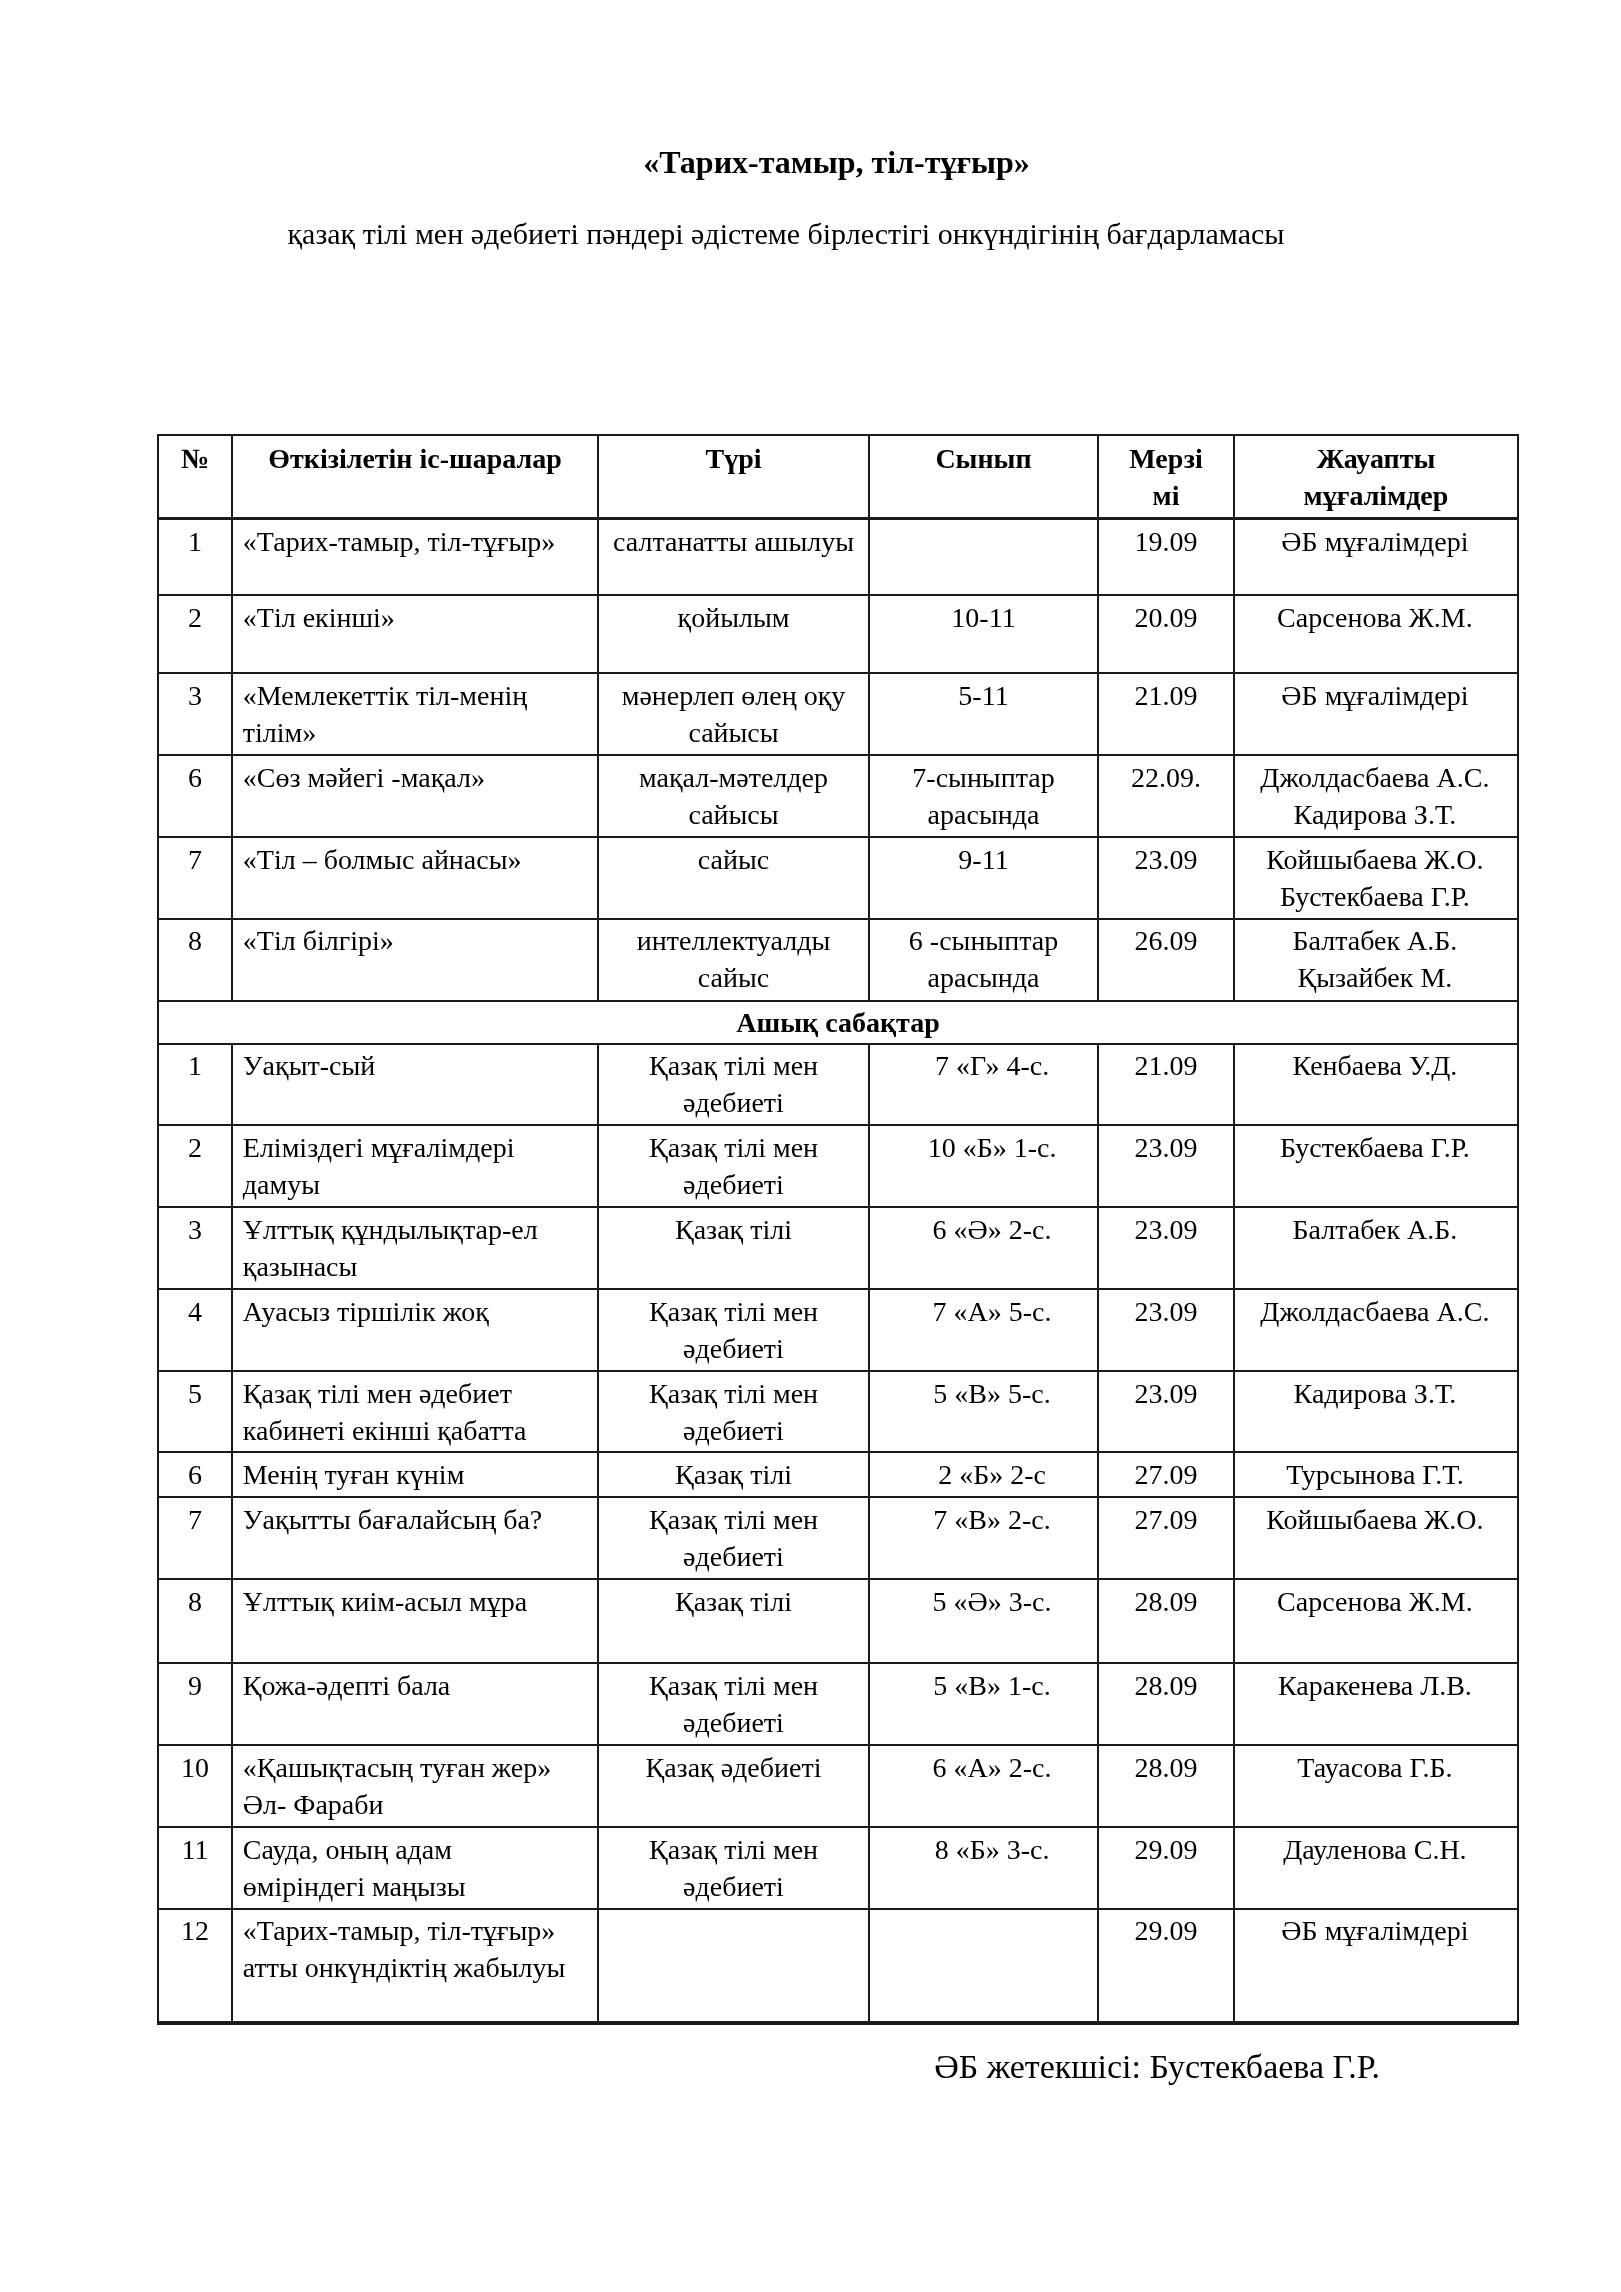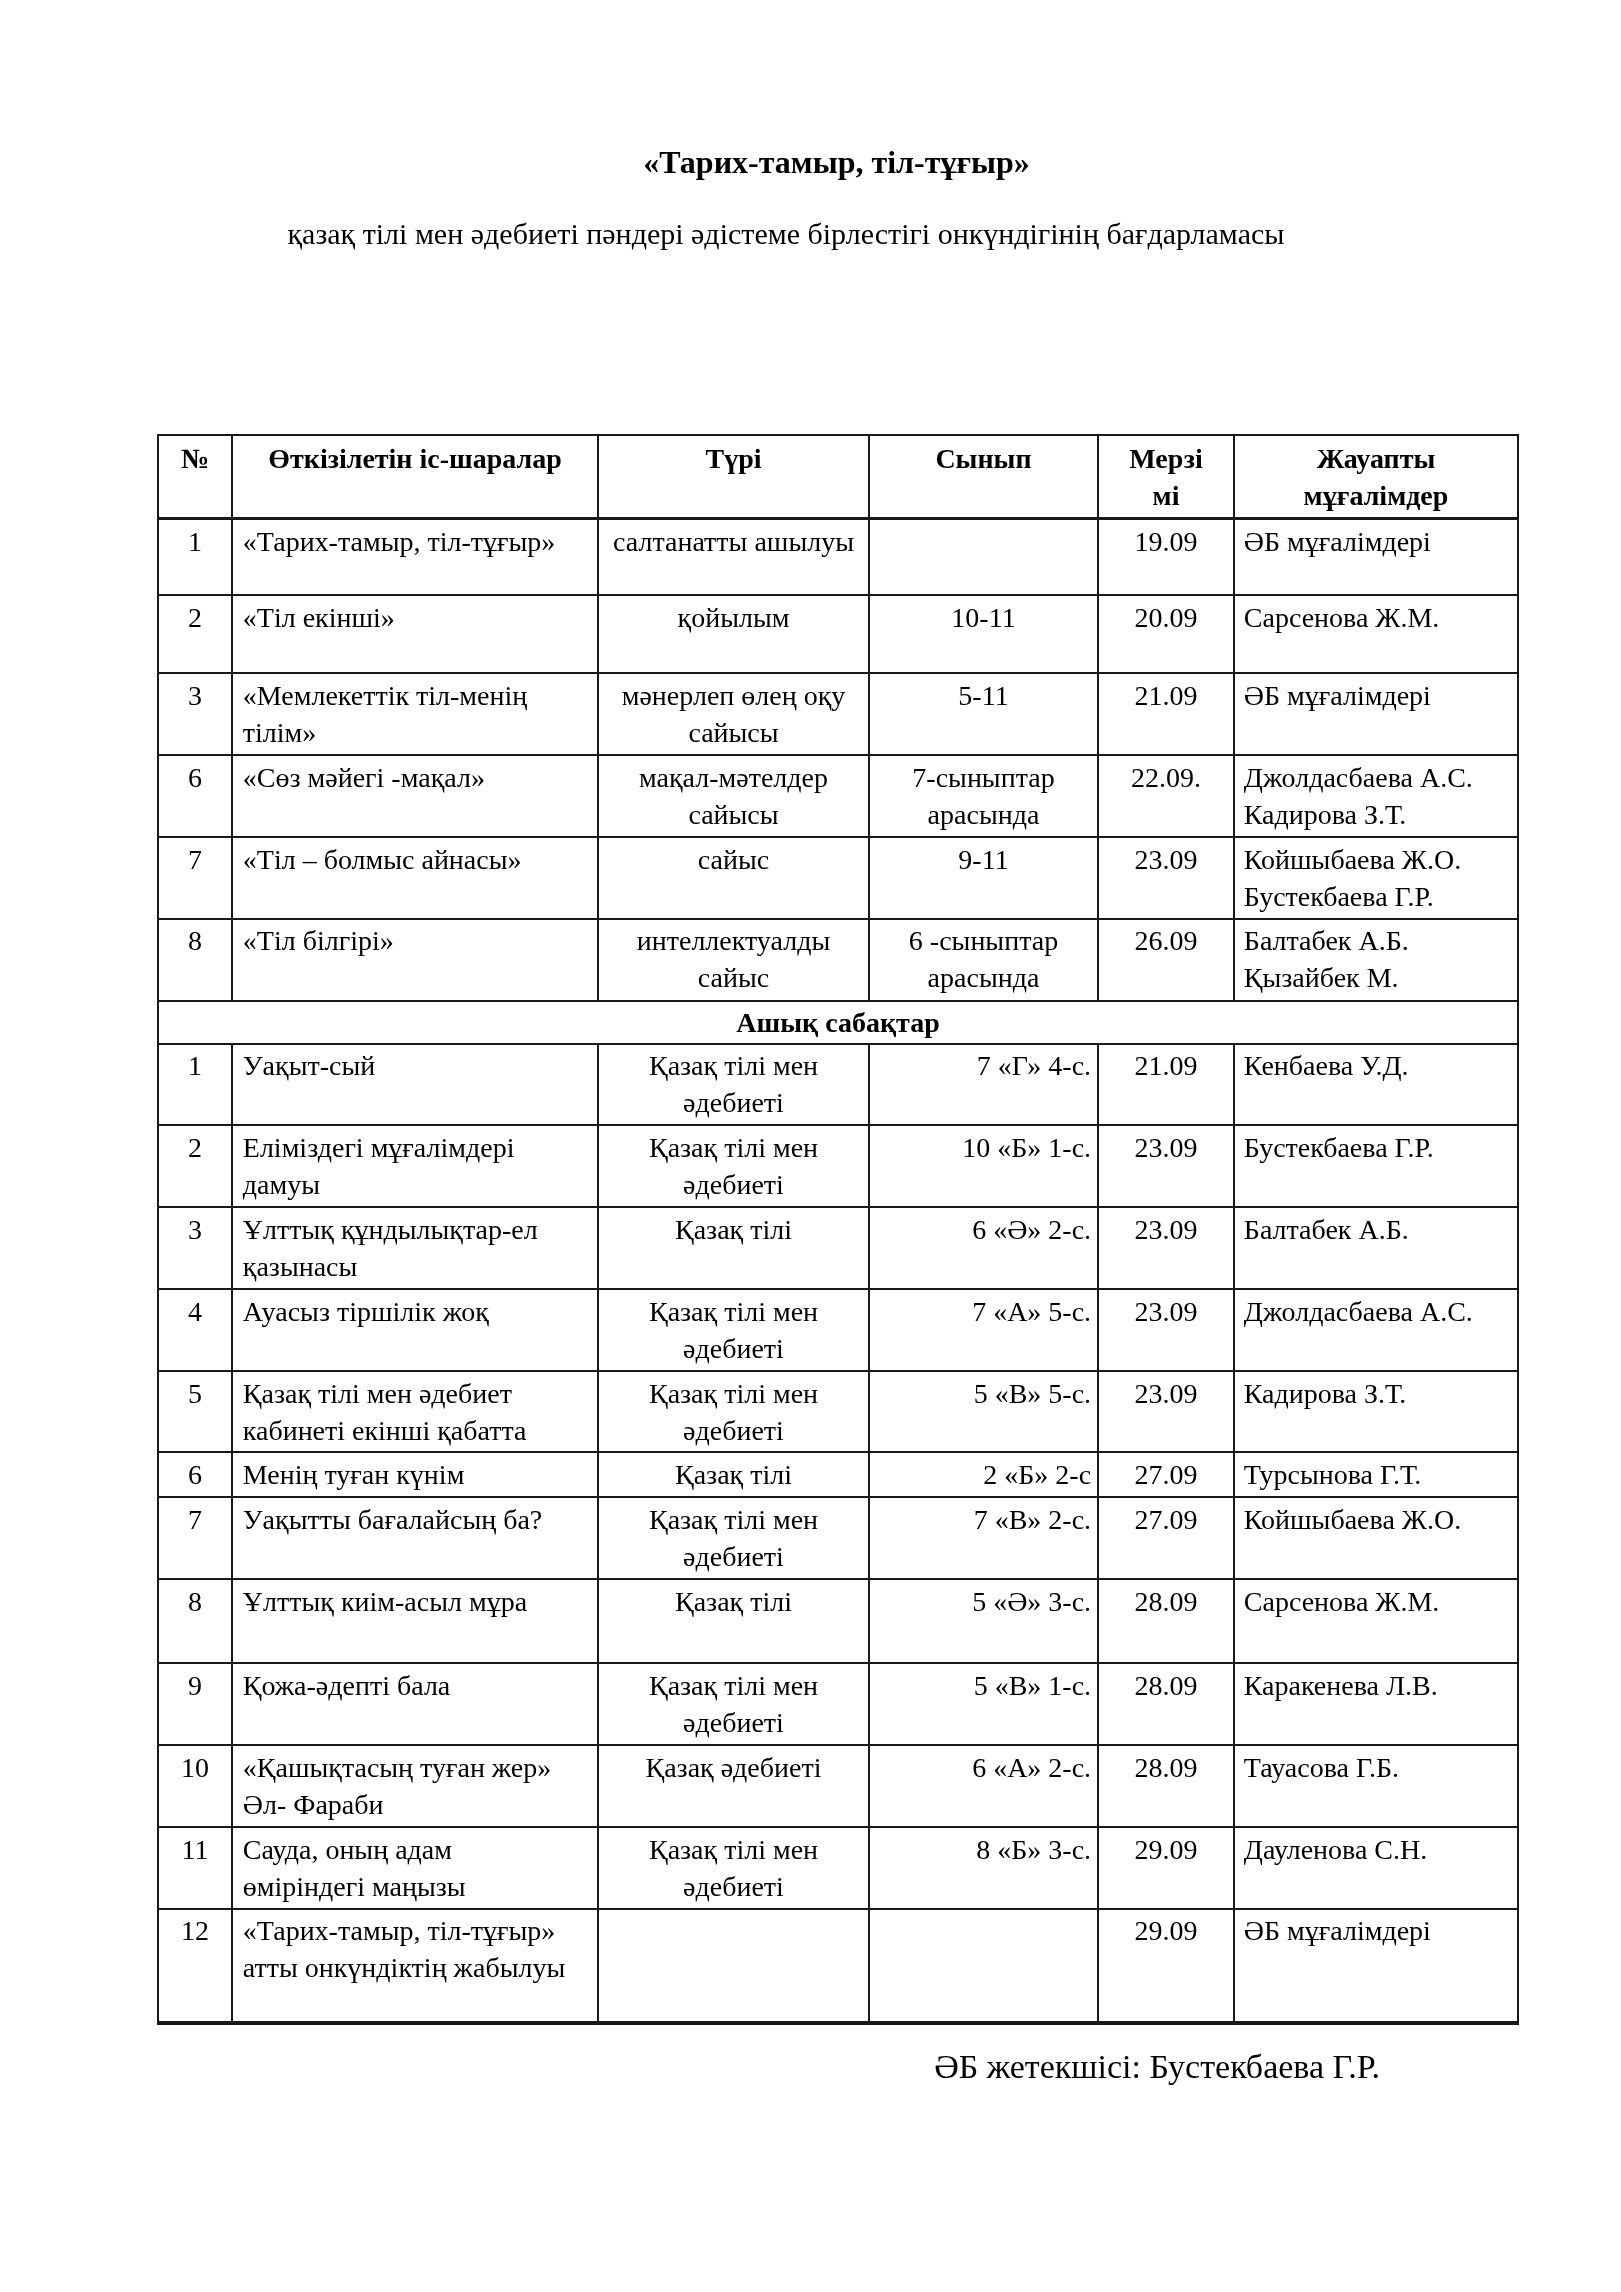--- a/index.html
+++ b/index.html
@@ -41,23 +41,23 @@
   thead th{
     font-weight:bold;text-align:center;
     border-bottom-width:3.9px;
     padding-top:4.9px;
   }
   .brk{display:inline-block;max-width:84px;overflow-wrap:anywhere;}
   td:nth-child(1){text-align:center;}
   td:nth-child(2){text-align:left;padding:2.9px 17.6px 2.9px 9.8px;}
   td:nth-child(3){text-align:center;}
   td:nth-child(5){text-align:center;}
-  td:nth-child(6){text-align:left;padding-left:8.8px;padding-right:11px;}
+  td:nth-child(6){text-align:center;padding-left:8.8px;padding-right:11px;}
   tr.sec-0 td:nth-child(4){text-align:center;}
-  tr.sec-1 td:nth-child(4){text-align:right;padding-left:23px;}
+  tr.sec-1 td:nth-child(4){text-align:center;padding-left:23px;}
   tr.section-row td{
     font-weight:bold;text-align:center;
     padding:2px 16px;
   }
   .footer{
     margin:23.5px 0 0 0;
     text-align:right;
     padding-right:136px;
     font-size:34px;
   }

